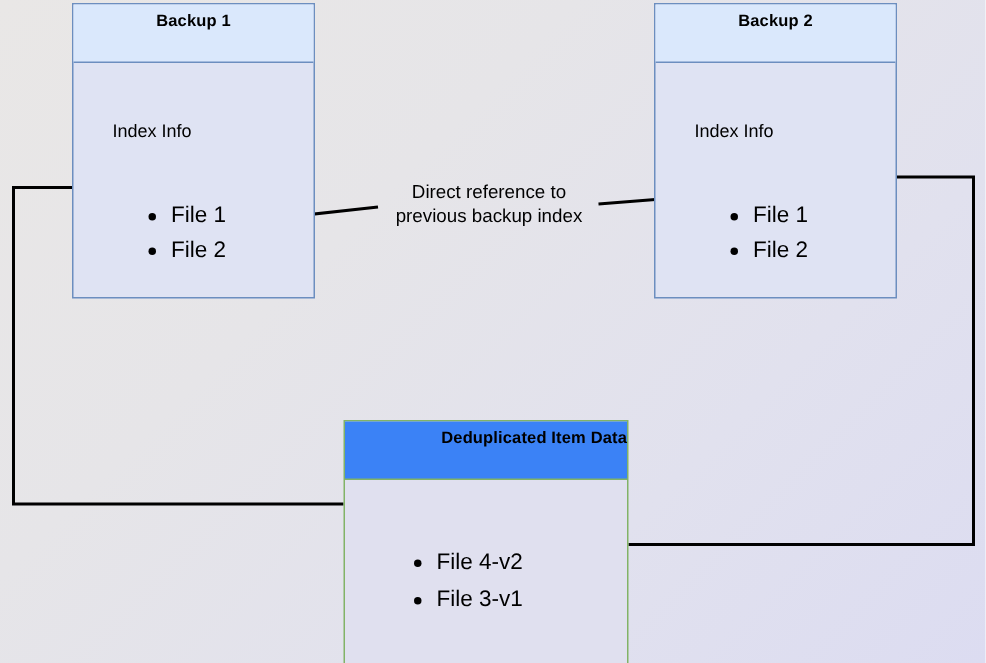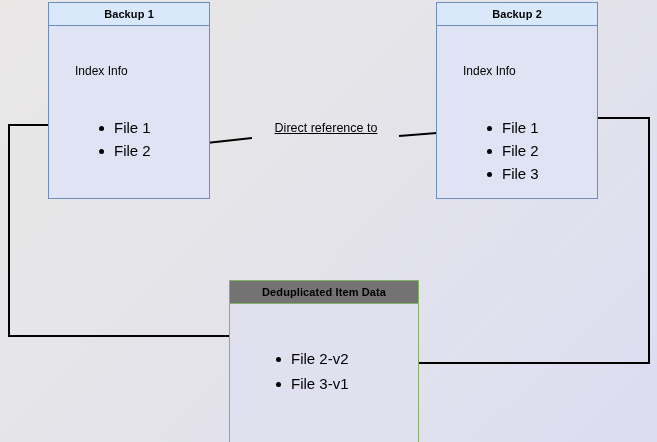--- a/index.html
+++ b/index.html
@@ -43,26 +43,27 @@
   }
   .box-header {
     box-sizing: border-box;
     border-bottom: 1px solid #6c8ebf;
     background: #dae8fc;
     text-align: center;
     font-weight: bold;
     font-size: 11px;
     color: #000;
     line-height: 22px;
-    height: 23px;
+    height: 39px;
     letter-spacing: 0.1px;
   }
   .box.green .box-header {
     border-bottom-color: #82b366;
-    background: #737373;
+    background: #3b82f6;
+    text-align: right;
   }
   .box-body {
     position: relative;
     flex: 1 1 auto;
   }
 
   
   #backup1 { left: 48px;  top: 2px;   width: 162px; height: 197px; }
   #backup2 { left: 436px; top: 2px;   width: 162px; height: 197px; }
   #dedup   { left: 229px; top: 280px; width: 190px; height: 164px; }
@@ -111,21 +112,21 @@
   #edge-label {
     position: absolute;
     left: 252px;
     top: 120px;
     width: 148px;
     text-align: center;
     font-size: 12.5px;
     line-height: 16px;
     color: #000;
   }
-  #edge-label div { white-space: nowrap; text-decoration: underline; }
+  #edge-label div { white-space: nowrap; }
 </style>
 </head>
 <body>
 
 <div id="canvas">
 
   <svg id="edges" viewBox="0 0 657 442" width="657" height="442" xmlns="http://www.w3.org/2000/svg">
     <defs>
       <marker id="arrowBlack" viewBox="0 0 10 10" refX="9.4" refY="5" markerWidth="7.5" markerHeight="7.5" orient="auto-start-reverse">
         <path d="M 0 0.6 L 10 5 L 0 9.4 L 2.3 5 Z" fill="#000000"></path>
@@ -151,32 +152,32 @@
     </div>
   </div>
 
   <div class="box" id="backup2">
     <div class="box-header">Backup 2</div>
     <div class="box-body">
       <div class="index-label">Index Info</div>
       <ul class="filelist">
         <li>File 1</li>
         <li>File 2</li>
-        <li>File 3</li>
       </ul>
     </div>
   </div>
 
   <div class="box green" id="dedup">
     <div class="box-header">Deduplicated Item Data</div>
     <div class="box-body">
       <ul class="filelist">
-        <li>File 2-v2</li>
+        <li>File 4-v2</li>
         <li>File 3-v1</li>
       </ul>
     </div>
   </div>
 
   <div id="edge-label">
     <div>Direct reference to</div>
+    <div>previous backup index</div>
   </div>
 
 </div>
 
 </body></html>

